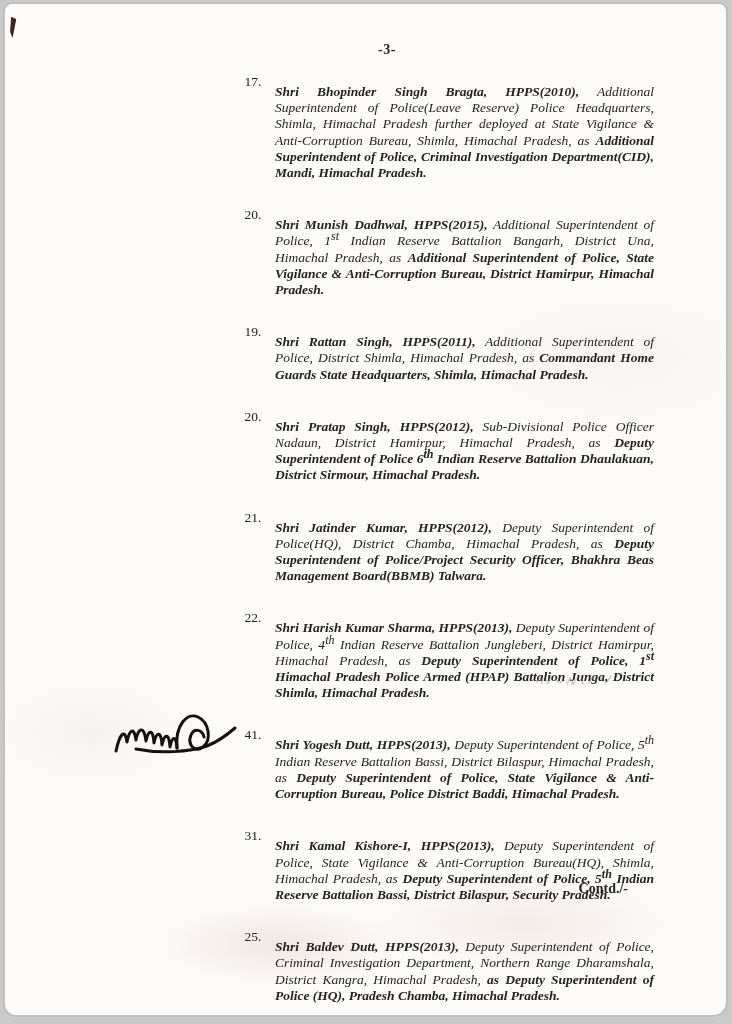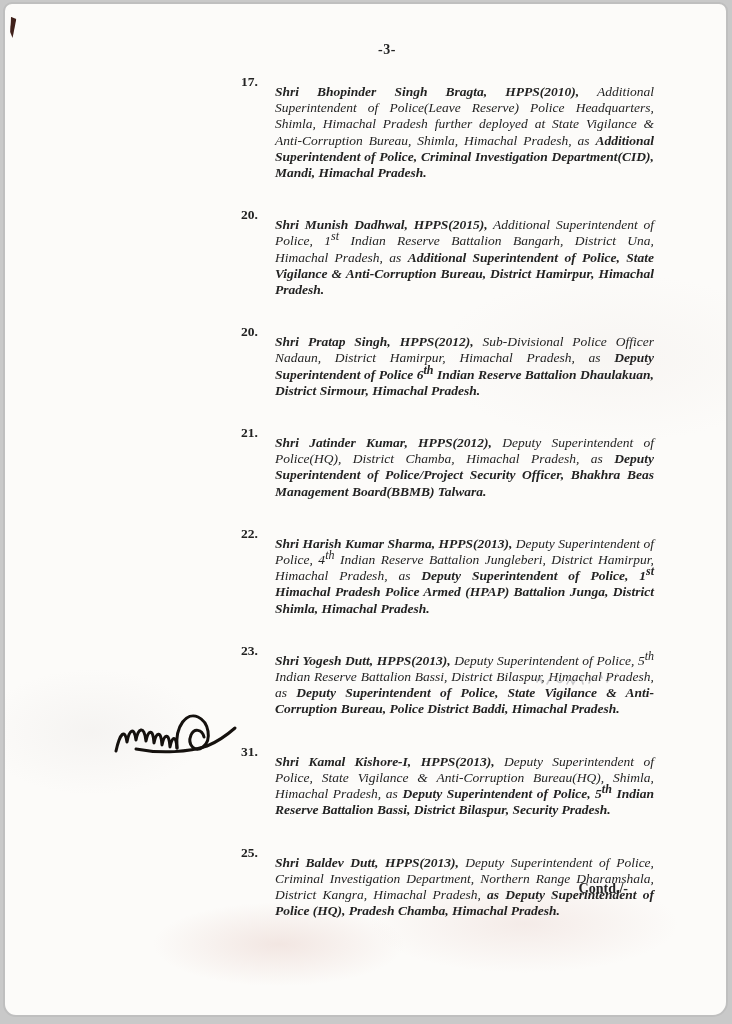--- a/index.html
+++ b/index.html
@@ -30,21 +30,21 @@
     position:absolute;left:352px;top:38px;width:60px;
     text-align:center;font-size:14px;font-weight:700;color:var(--text,#222);
     letter-spacing:.5px;
   }
   .list{
     position:absolute;left:236px;top:70px;width:423px;
     color:var(--text,#222);
   }
   .item{display:flex;margin-bottom:16px;}
   .num{
-    flex:none;width:24px;font-size:13.5px;line-height:16.2px;font-weight:700;
+    flex:none;width:24px;font-size:13.5px;line-height:16.2px;font-weight:400;text-align:center;
   }
   .body{
     flex:1;margin:10px;font-size:13.5px;line-height:16.2px;
     text-align:justify;text-justify:inter-word;font-style:italic;
   }
   .b{font-weight:700;}
   sup{font-size:12px;line-height:0;vertical-align:super;}
   .contd{
     position:absolute;left:236px;top:877px;width:423px;
     box-sizing:border-box;padding-right:36px;
@@ -64,33 +64,37 @@
   <div class="list">
       <div class="item">
         <span class="num">17.</span>
         <p class="body"><span class="b">Shri Bhopinder Singh Bragta, HPPS(2010),</span><span> Additional Superintendent of Police(Leave Reserve) Police Headquarters, Shimla, Himachal Pradesh further deployed at State Vigilance &amp; Anti-Corruption Bureau, Shimla, Himachal Pradesh, as </span><span class="b">Additional Superintendent of Police, Criminal Investigation Department(CID), Mandi, Himachal Pradesh.</span></p>
       </div>
       <div class="item">
         <span class="num">20.</span>
         <p class="body"><span class="b">Shri Munish Dadhwal, HPPS(2015),</span><span> Additional Superintendent of Police, 1</span><sup>st</sup><span> Indian Reserve Battalion Bangarh, District Una, Himachal Pradesh, as </span><span class="b">Additional Superintendent of Police, State Vigilance &amp; Anti-Corruption Bureau, District Hamirpur, Himachal Pradesh.</span></p>
       </div>
       <div class="item">
+        <span class="num">19.</span>
+        <p class="body"><span class="b">Shri Rattan Singh, HPPS(2011),</span><span> Additional Superintendent of Police, District Shimla, Himachal Pradesh, as </span><span class="b">Commandant Home Guards State Headquarters, Shimla, Himachal Pradesh.</span></p>
+      </div>
+      <div class="item">
         <span class="num">20.</span>
         <p class="body"><span class="b">Shri Pratap Singh, HPPS(2012),</span><span> Sub-Divisional Police Officer Nadaun, District Hamirpur, Himachal Pradesh, as </span><span class="b">Deputy Superintendent of Police 6</span><sup class="b">th</sup><span class="b"> Indian Reserve Battalion Dhaulakuan, District Sirmour, Himachal Pradesh.</span></p>
       </div>
       <div class="item">
         <span class="num">21.</span>
         <p class="body"><span class="b">Shri Jatinder Kumar, HPPS(2012),</span><span> Deputy Superintendent of Police(HQ), District Chamba, Himachal Pradesh, as </span><span class="b">Deputy Superintendent of Police/Project Security Officer, Bhakhra Beas Management Board(BBMB) Talwara.</span></p>
       </div>
       <div class="item">
         <span class="num">22.</span>
         <p class="body"><span class="b">Shri Harish Kumar Sharma, HPPS(2013),</span><span> Deputy Superintendent of Police, 4</span><sup>th</sup><span> Indian Reserve Battalion Jungleberi, District Hamirpur, Himachal Pradesh, as </span><span class="b">Deputy Superintendent of Police, 1</span><sup class="b">st</sup><span class="b"> Himachal Pradesh Police Armed (HPAP) Battalion Junga, District Shimla, Himachal Pradesh.</span></p>
       </div>
       <div class="item">
-        <span class="num">23.</span>
+        <span class="num">41.</span>
         <p class="body"><span class="b">Shri Yogesh Dutt, HPPS(2013),</span><span> Deputy Superintendent of Police, 5</span><sup>th</sup><span> Indian Reserve Battalion Bassi, District Bilaspur, Himachal Pradesh, as </span><span class="b">Deputy Superintendent of Police, State Vigilance &amp; Anti-Corruption Bureau, Police District Baddi, Himachal Pradesh.</span></p>
       </div>
       <div class="item">
         <span class="num">31.</span>
         <p class="body"><span class="b">Shri Kamal Kishore-I, HPPS(2013),</span><span> Deputy Superintendent of Police, State Vigilance &amp; Anti-Corruption Bureau(HQ), Shimla, Himachal Pradesh, as </span><span class="b">Deputy Superintendent of Police, 5</span><sup class="b">th</sup><span class="b"> Indian Reserve Battalion Bassi, District Bilaspur, Security Pradesh.</span></p>
       </div>
       <div class="item">
         <span class="num">25.</span>
         <p class="body"><span class="b">Shri Baldev Dutt, HPPS(2013),</span><span> Deputy Superintendent of Police, Criminal Investigation Department, Northern Range Dharamshala, District Kangra, Himachal Pradesh, </span><span class="b">as Deputy Superintendent of Police (HQ), Pradesh Chamba, Himachal Pradesh.</span></p>
       </div>

